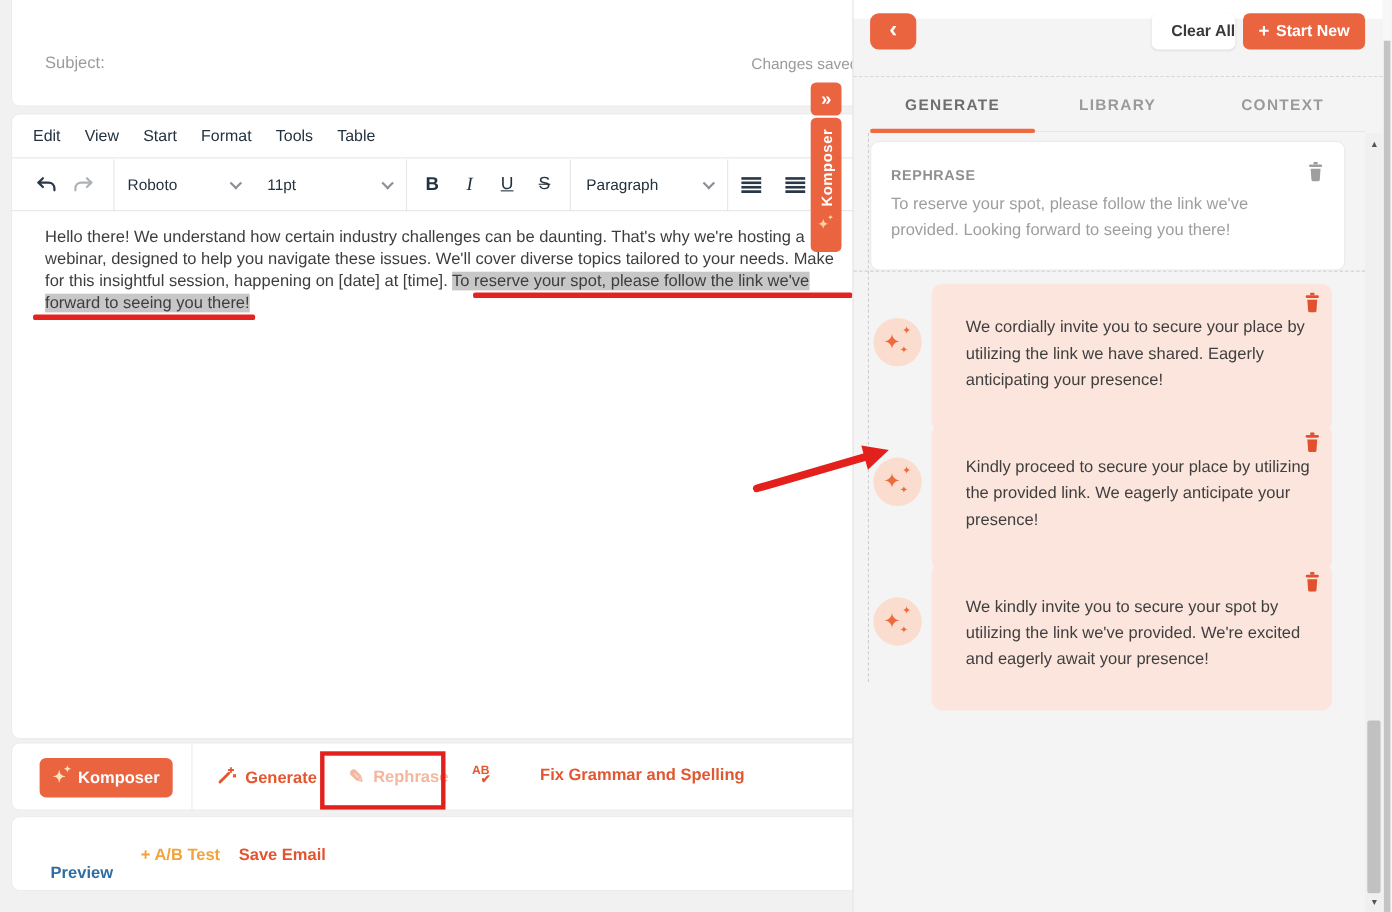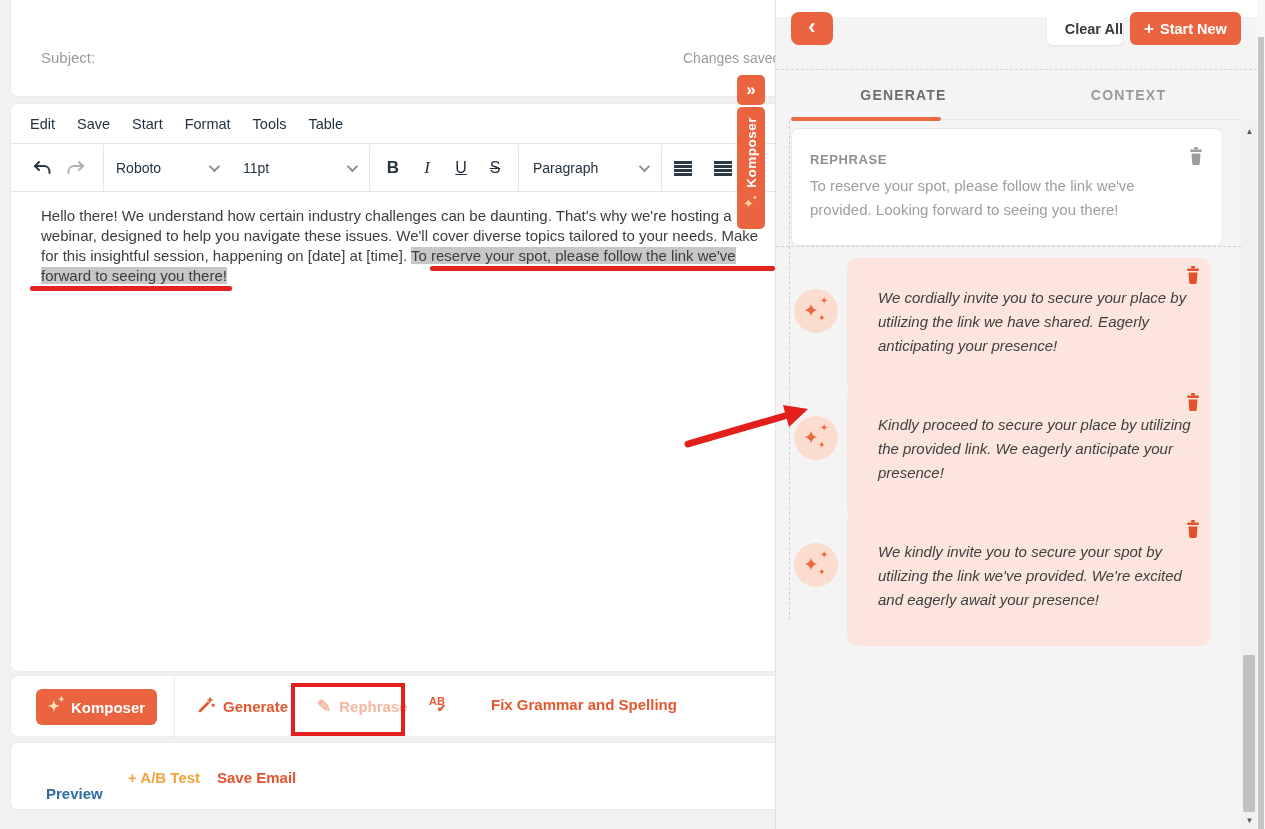--- a/index.html
+++ b/index.html
@@ -100,21 +100,21 @@
   #prompt-title { left:18px; top:23px; font-size:13px; font-weight:bold; letter-spacing:0.6px; color:#8f8f8f; }
   #prompt-text { left:18px; top:45px; width:390px; font-size:15px; color:#9e9e9e; line-height:24px;
     white-space:pre-line; }
   .trash { position:absolute; cursor:pointer; }
 
   .sugg-row { position:absolute; left:0; width:465px; height:104px; }
   .sugg-spark { position:absolute; left:18px; top:31px; width:44px; height:44px; border-radius:50%;
     background:#fbddcf; }
   .sugg-card { position:absolute; left:71px; top:0; width:364px; height:134px; background:#fbe5dc;
     border-radius:10px; padding:28px 14px 0 31px; font-size:15px; color:#3f3f3f; line-height:24px;
-    white-space:pre-line;font-style:italic; }
+    white-space:pre-line; }
   .s1 { top:258px; } .s2 { top:385px; } .s3 { top:512px; }
 
   .star-big { position:absolute; color:#ee6a3e; }
   .star-sm { position:absolute; color:#ee6a3e; }
 
   
   #inner-scroll { left:465px; top:121px; width:17px; height:708px; background:#f0f0f0; }
   #inner-scroll .arr { position:absolute; left:0; width:17px; text-align:center; font-size:8px; color:#555; }
   #inner-thumb { position:absolute; left:2px; top:534px; width:12px; height:157px; background:#c1c1c1;
     border-radius:2px; }
@@ -131,21 +131,21 @@
 <div id="stage">
 
   <div id="subject-card" class="abs card">
     <span id="subject-label" class="abs">Subject:</span>
     <span id="changes-saved" class="abs">Changes saved...</span>
   </div>
 
   <div id="editor-card" class="abs card">
     <div id="menubar">
       <span>Edit</span>
-      <span>Save</span>
+      <span>View</span>
       <span>Start</span>
       <span>Format</span>
       <span>Tools</span>
       <span>Table</span>
     </div>
 
     <div id="tbar">
       <div class="tbtn" style="margin-left:14px">
         <svg width="20" height="20" viewBox="0 0 20 20">
           <path d="M7 4 L3 8 L7 12" fill="none" stroke="#2a3746" stroke-width="2" stroke-linecap="round" stroke-linejoin="round"></path>
@@ -269,20 +269,21 @@
     <div id="clearall-btn" class="abs">
       <span>Clear All</span>
     </div>
     <div id="startnew-btn" class="abs">
       <span style="font-size:17px">+</span>
       <span>Start New</span>
     </div>
 
     <div id="tabs" class="abs">
       <div class="tab active">GENERATE</div>
+      <div class="tab">LIBRARY</div>
       <div class="tab">CONTEXT</div>
     </div>
     <div id="tab-underline" class="abs"></div>
 
     <div id="dashed-v" class="abs"></div>
     <div id="dashed-h" class="abs"></div>
 
     <div id="prompt-card" class="abs">
       <span id="prompt-title" class="abs">REPHRASE</span>
       <div id="prompt-text" class="abs">To reserve your spot, please follow the link we've

